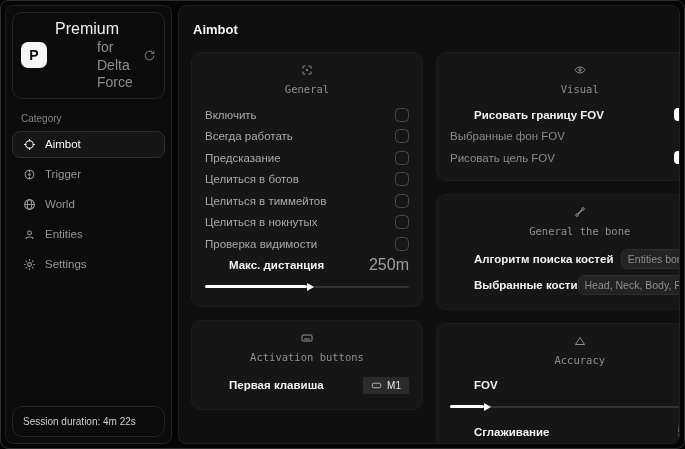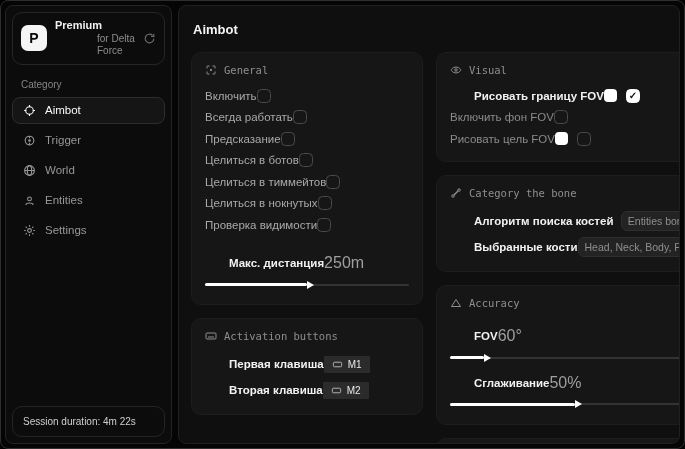--- a/index.html
+++ b/index.html
@@ -23,22 +23,22 @@
     border: 1px solid #262626; border-radius: 10px;
     padding: 6px 8px; display: flex; align-items: center; gap: 8px;
     margin-bottom: 8px;
   }
   .logo {
     width: 26px; height: 26px; background: #f5f5f5; border-radius: 7px;
     color: #0a0a0a; font-weight: bold; font-size: 14px;
     display: flex; align-items: center; justify-content: center;
   }
   .brandtext { flex: 1; line-height: 1.25; }
-  .brandname { color: #f0f0f0; font-size: 11px; font-weight: bold; }
-  .brandsub { color: #8d8d8d; font-size: 10px; padding-left: 42px; }
+  .brandname { color: #f0f0f0; font-size: 16px; font-weight: normal; }
+  .brandsub { color: #8d8d8d; font-size: 14px; padding-left: 42px; }
   .syncbtn { color: #6f6f6f; display: flex; cursor: pointer; }
   .cat-label { color: #858585; font-size: 10px; margin: 6px 0 7px 9px; }
   .menu-item {
     height: 27px; display: flex; align-items: center; gap: 9px;
     padding: 0 10px; border-radius: 8px; margin-bottom: 3px;
     color: #979797; font-size: 11.5px; border: 1px solid transparent;
     cursor: pointer;
   }
   .menu-item.active { border-color: #2d2d2d; background: #151515; color: #fafafa; }
   .menu-item .mi { display: flex; color: inherit; }
@@ -56,39 +56,39 @@
   .cols { display: flex; gap: 13px; align-items: flex-start; }
   .col-l { width: 232px; flex-shrink: 0; }
   .col-r { flex: 1; }
   .card {
     background: #161616; border: 1px solid #1d1d1d; border-radius: 10px;
     padding: 11px 13px; margin-bottom: 13px;
   }
   .card-h {
     display: flex; align-items: center; gap: 7px;
     color: #8f8f8f; font-family: "DejaVu Sans Mono", monospace;
-    font-size: 10.5px; margin-bottom: 9px;
+    font-size: 10.5px; margin-bottom: 9px; flex-direction: column;
   }
   .card-h .ci { display: flex; color: #8f8f8f; }
-  .row { display: flex; align-items: center; justify-content: flex-start; min-height: 21.5px; }
+  .row { display: flex; align-items: center; justify-content: space-between; min-height: 21.5px; }
   .row.tall { min-height: 26px; }
   .lbl { color: #a9a9a9; font-size: 11.5px; }
   .lbl.dim { color: #8b8b8b; }
   .lbl.em { color: #f2f2f2; font-weight: 600; padding-left: 24px; }
   .val { color: #9f9f9f; font-size: 16px; }
   
   .cbx {
     width: 14px; height: 14px; border: 1.5px solid #4a4a4a; border-radius: 4.5px;
     flex-shrink: 0; cursor: pointer;
     display: flex; align-items: center; justify-content: center;
     font-size: 10px; color: transparent;
   }
   .cbx.checked { background: #fff; border-color: #fff; color: #111; font-weight: bold; }
   
-  .slider-group { margin-top: 17px; margin-bottom: 4px; }
+  .slider-group { margin-top: 0; margin-bottom: 4px; }
   .slider-track { position: relative; height: 9px; margin-top: 6px; cursor: pointer; }
   .slider-track::before {
     content: ""; position: absolute; left: 0; right: 0; top: 3.5px; height: 2px;
     background: #333; border-radius: 2px;
   }
   .slider-fill { position: absolute; left: 0; top: 3px; height: 3px; background: #fff; border-radius: 2px; }
   .slider-fill::after {
     content: ""; position: absolute; right: -7px; top: -2.5px;
     border-top: 4px solid transparent; border-bottom: 4px solid transparent;
     border-left: 7px solid #fff;
@@ -259,31 +259,20 @@
           <span class="lbl em">Первая клавиша</span>
           <span class="keybtn">
             <span class="ki">
               <svg width="11" height="11" viewBox="0 0 24 24" fill="none" stroke="currentColor" stroke-width="2">
                   <rect x="3" y="7" width="18" height="10" rx="2.5"></rect>
                 </svg>
             </span>
             <span>M1</span>
           </span>
         </div>
-        <div class="row tall">
-          <span class="lbl em">Вторая клавиша</span>
-          <span class="keybtn">
-            <span class="ki">
-              <svg width="11" height="11" viewBox="0 0 24 24" fill="none" stroke="currentColor" stroke-width="2">
-                  <rect x="3" y="7" width="18" height="10" rx="2.5"></rect>
-                </svg>
-            </span>
-            <span>M2</span>
-          </span>
-        </div>
       </div>
     </div>
 
     <div class="col-r">
 
       <div class="card">
         <div class="card-h">
           <span class="ci">
             <svg width="12" height="12" viewBox="0 0 24 24" fill="none" stroke="currentColor" stroke-width="2">
                 <path d="M2 12s3.5-6 10-6 10 6 10 6-3.5 6-10 6S2 12 2 12z"></path>
@@ -293,21 +282,21 @@
           <span>Visual</span>
         </div>
         <div class="row">
           <span class="lbl em">Рисовать границу FOV</span>
           <span class="ctrls">
             <span class="swatch" style="background: rgb(255, 255, 255);"></span>
             <span class="cbx checked">✓</span>
           </span>
         </div>
         <div class="row">
-          <span class="lbl dim">Включить фон FOV</span>
+          <span class="lbl dim">Выбранные фон FOV</span>
           <span class="ctrls">
             <span class="cbx">✓</span>
           </span>
         </div>
         <div class="row">
           <span class="lbl dim">Рисовать цель FOV</span>
           <span class="ctrls">
             <span class="swatch" style="background: rgb(255, 255, 255);"></span>
             <span class="cbx">✓</span>
           </span>
@@ -316,21 +305,21 @@
 
       <div class="card">
         <div class="card-h">
           <span class="ci">
             <svg width="12" height="12" viewBox="0 0 24 24" fill="none" stroke="currentColor" stroke-width="2">
                 <circle cx="6" cy="18" r="2.5"></circle>
                 <circle cx="18" cy="6" r="2.5"></circle>
                 <line x1="8" y1="16" x2="16" y2="8" stroke-width="3"></line>
               </svg>
           </span>
-          <span>Category the bone</span>
+          <span>General the bone</span>
         </div>
         <div class="row tall">
           <span class="lbl em trunc">Алгоритм поиска костей</span>
           <span class="dd">
             <span class="dd-val">Entities bone</span>
             <span class="di">
               <svg width="10" height="10" viewBox="0 0 24 24" fill="none" stroke="currentColor" stroke-width="2.5">
                   <path d="M8 9l4-4 4 4"></path>
                   <path d="M8 15l4 4 4-4"></path>
                 </svg>

